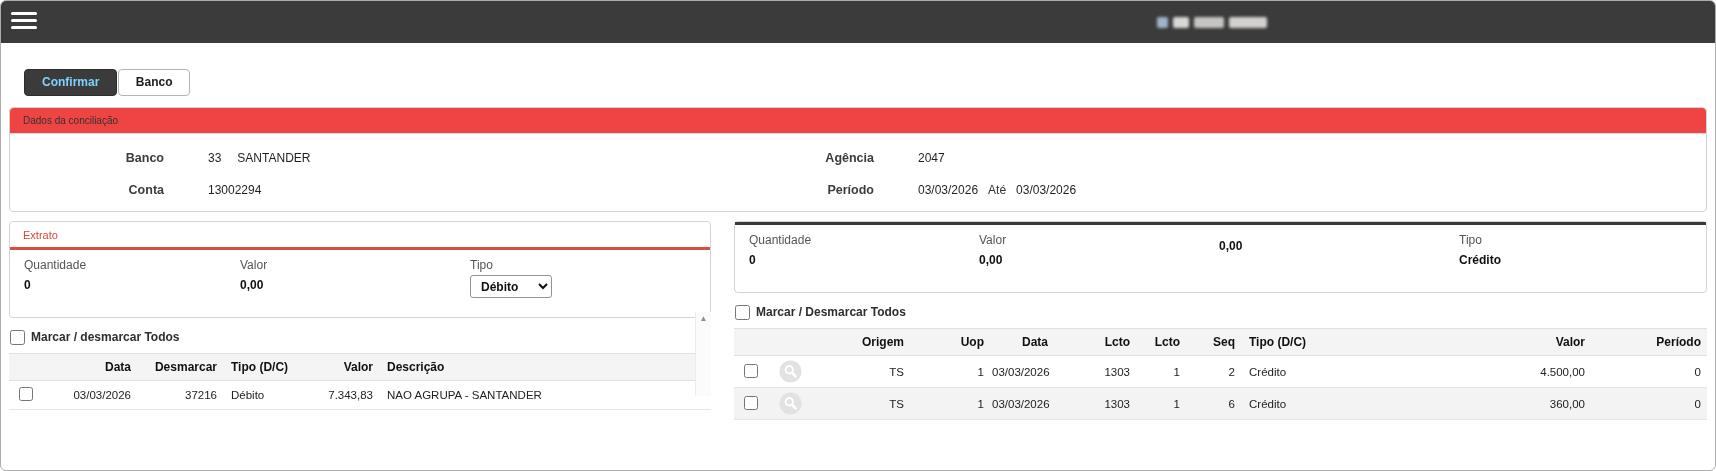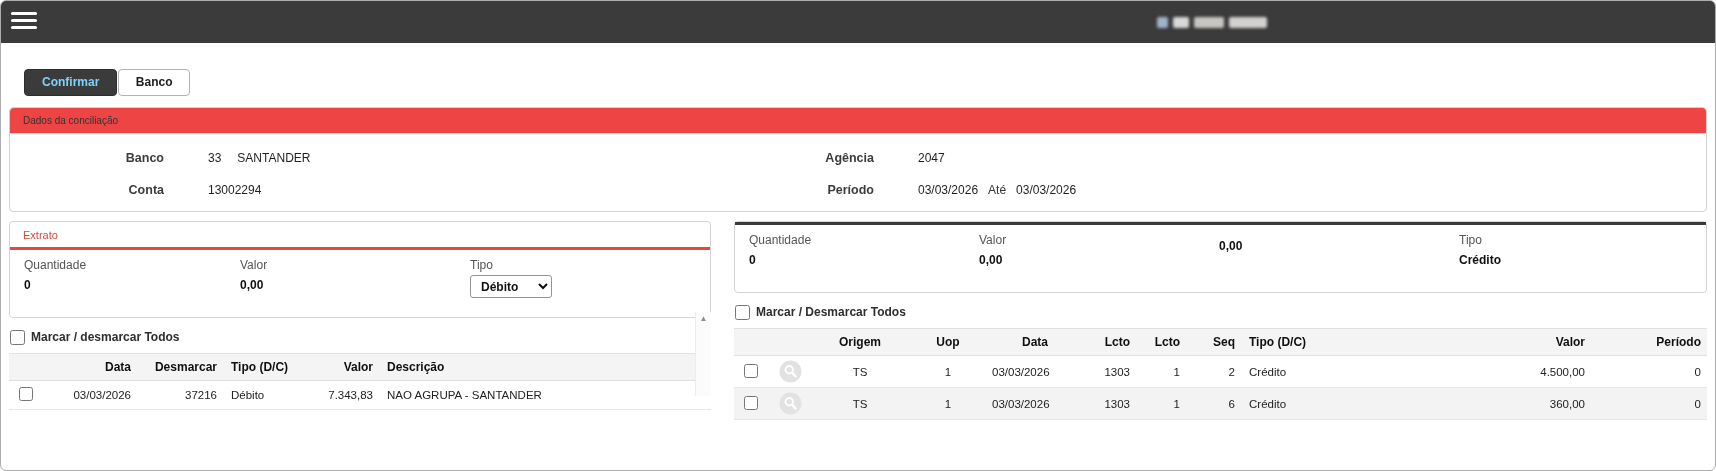--- a/index.html
+++ b/index.html
@@ -69,21 +69,21 @@
   .selrow input{width:15px;height:15px;margin:0 6px 0 1px;}
 
   
   table.grid{border-collapse:collapse;width:100%;font-size:11.5px;color:#222;table-layout:fixed;}
   table.grid th{font-weight:bold;font-size:12px;color:#101010;background:#f4f4f4;border-top:1px solid #e0e0e0;border-bottom:1px solid #e0e0e0;padding:6px 4px;white-space:nowrap;overflow:hidden;}
   table.grid td{padding:6px 4px;border-bottom:1px solid #e6e6e6;background:#fff;white-space:nowrap;overflow:hidden;}
   table.grid td input{width:14px;height:14px;margin:0 0 0 6px;}
   tr.striped td{background:#f3f3f3;}
   .ta-r{text-align:right;padding-right:6px !important;}
   .ta-l{text-align:left;padding-left:8px !important;}
-  .ta-c{text-align:center;}
+  .ta-c{text-align:right;}
   .lefttable{margin-top:8px;width:687px;}
   .righttable{margin-top:8px;}
   .magcell svg{display:block;margin:-2px auto;}
 
   
   .vtrack{position:absolute;right:0;top:91px;width:15px;height:84px;background:#fbfbfb;border-left:1px solid #ececec;text-align:center;}
   .vtrack .arr{font-size:8px;color:#8c8c8c;line-height:14px;cursor:pointer;}
 </style>
 </head>
 <body>

